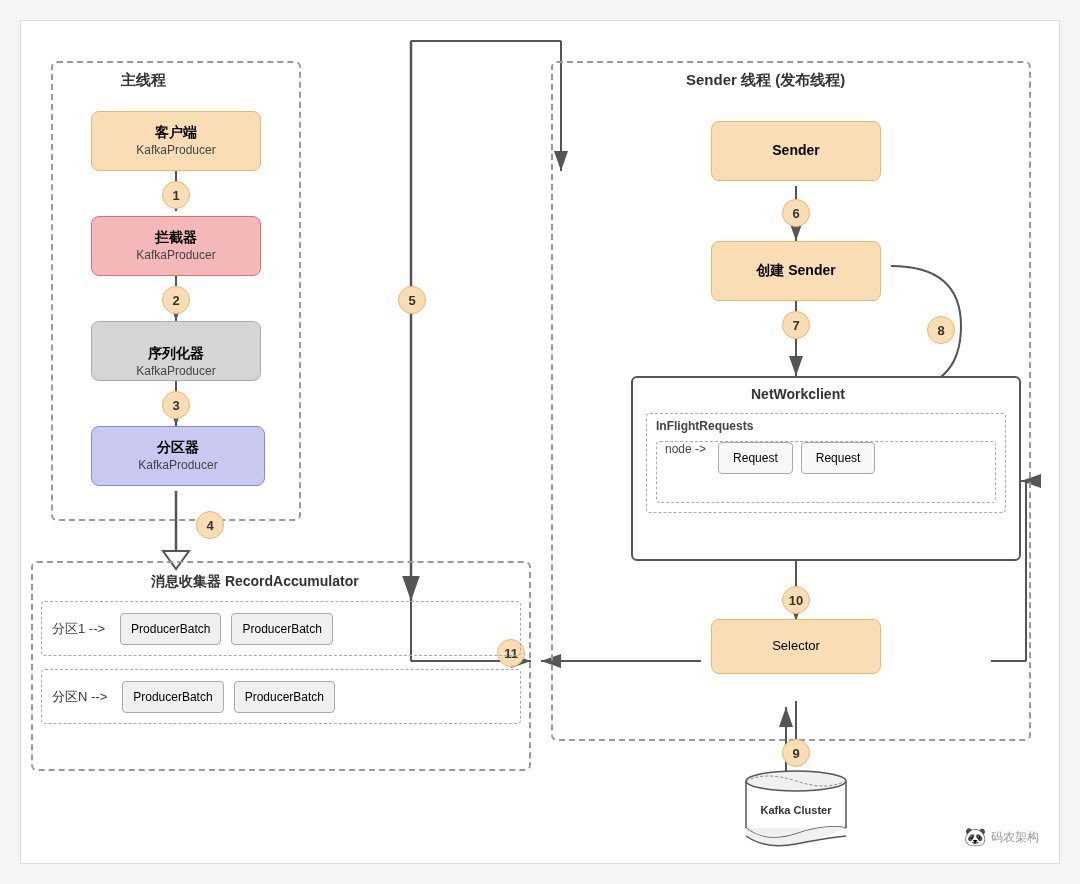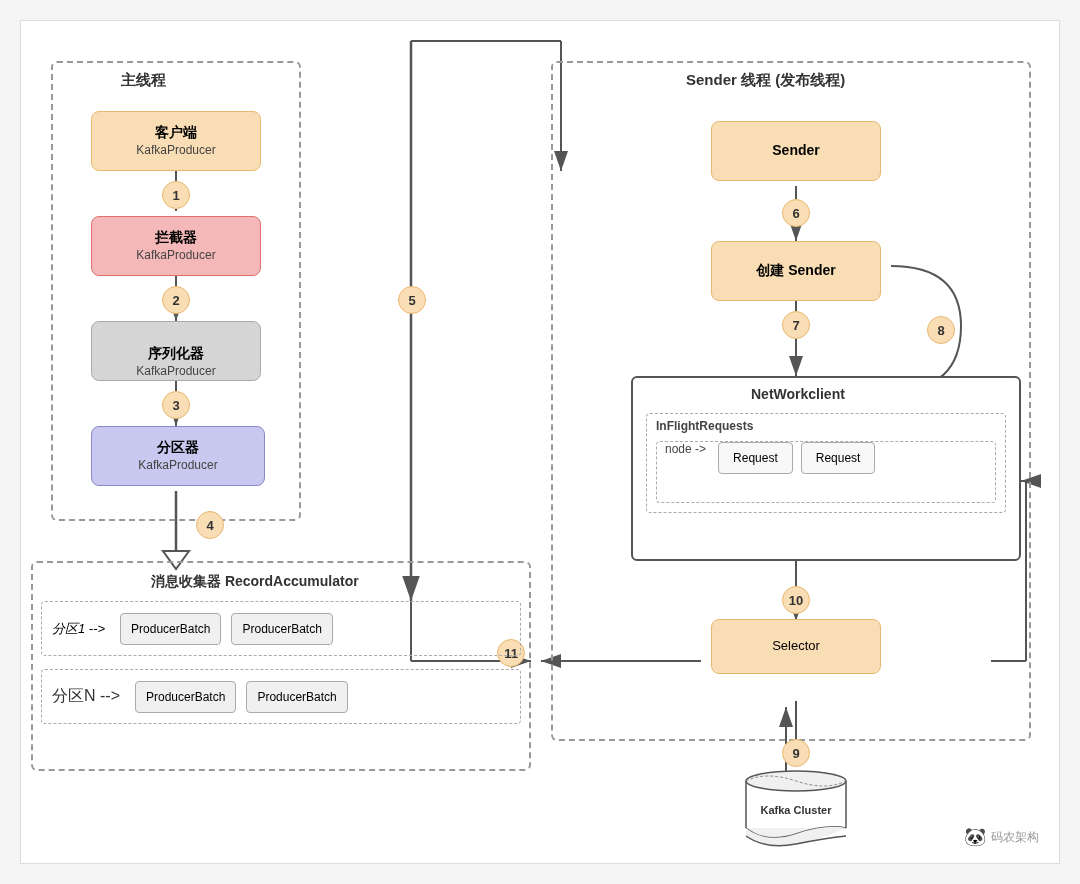--- a/index.html
+++ b/index.html
@@ -275,27 +275,27 @@
 
   <div class="circle-badge" style="left:761px; top:565px;">10</div>
 
   <div class="circle-badge" style="left:476px; top:618px;">11</div>
 
   <div class="dashed-box accumulator-box"></div>
 
   <div style="position:absolute; left:130px; top:552px; font-size:14px; font-weight:bold; color:#333;">消息收集器 RecordAccumulator</div>
 
   <div style="position:absolute; left:20px; top:580px; width:480px; height:55px; border:1.5px dashed #aaa; border-radius:4px; display:flex; align-items:center; padding-left:10px; gap:10px;">
-    <span style="font-size:13px; color:#000000; margin-right:5px;font-style:italic;">分区1 --&gt;</span>
+    <span style="font-size:13px; color:#404040; margin-right:5px;">分区1 --&gt;</span>
     <div style="background:#f0f0f0; border:1.5px solid #aaa; border-radius:4px; padding:8px 10px; font-size:12px; font-weight:500;">ProducerBatch</div>
     <div style="background:#f0f0f0; border:1.5px solid #aaa; border-radius:4px; padding:8px 10px; font-size:12px; font-weight:500;">ProducerBatch</div>
   </div>
 
   <div style="position:absolute; left:20px; top:648px; width:480px; height:55px; border:1.5px dashed #aaa; border-radius:4px; display:flex; align-items:center; padding-left:10px; gap:10px;">
-    <span style="font-size:16px; color:#333; margin-right:5px;">分区N --&gt;</span>
+    <span style="font-size:13px; color:#333; margin-right:5px;">分区N --&gt;</span>
     <div style="background:#f0f0f0; border:1.5px solid #aaa; border-radius:4px; padding:8px 10px; font-size:12px; font-weight:500;">ProducerBatch</div>
     <div style="background:#f0f0f0; border:1.5px solid #aaa; border-radius:4px; padding:8px 10px; font-size:12px; font-weight:500;">ProducerBatch</div>
   </div>
 
   <div style="position:absolute; left:710px; top:740px; width:130px; height:100px; display:flex; flex-direction:column; align-items:center; justify-content:center;">
 
     <svg width="120" height="90" viewBox="0 0 120 90">
 
       <ellipse cx="60" cy="15" rx="50" ry="10" fill="#f0f0f0" stroke="#555" stroke-width="1.5"></ellipse>
 

